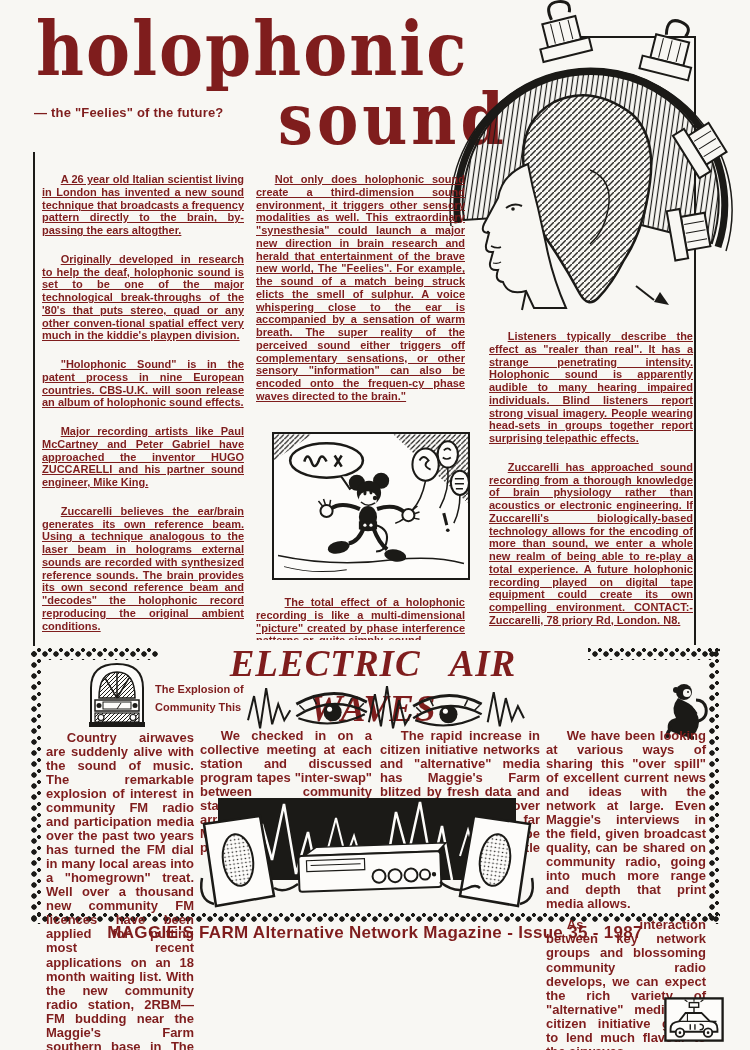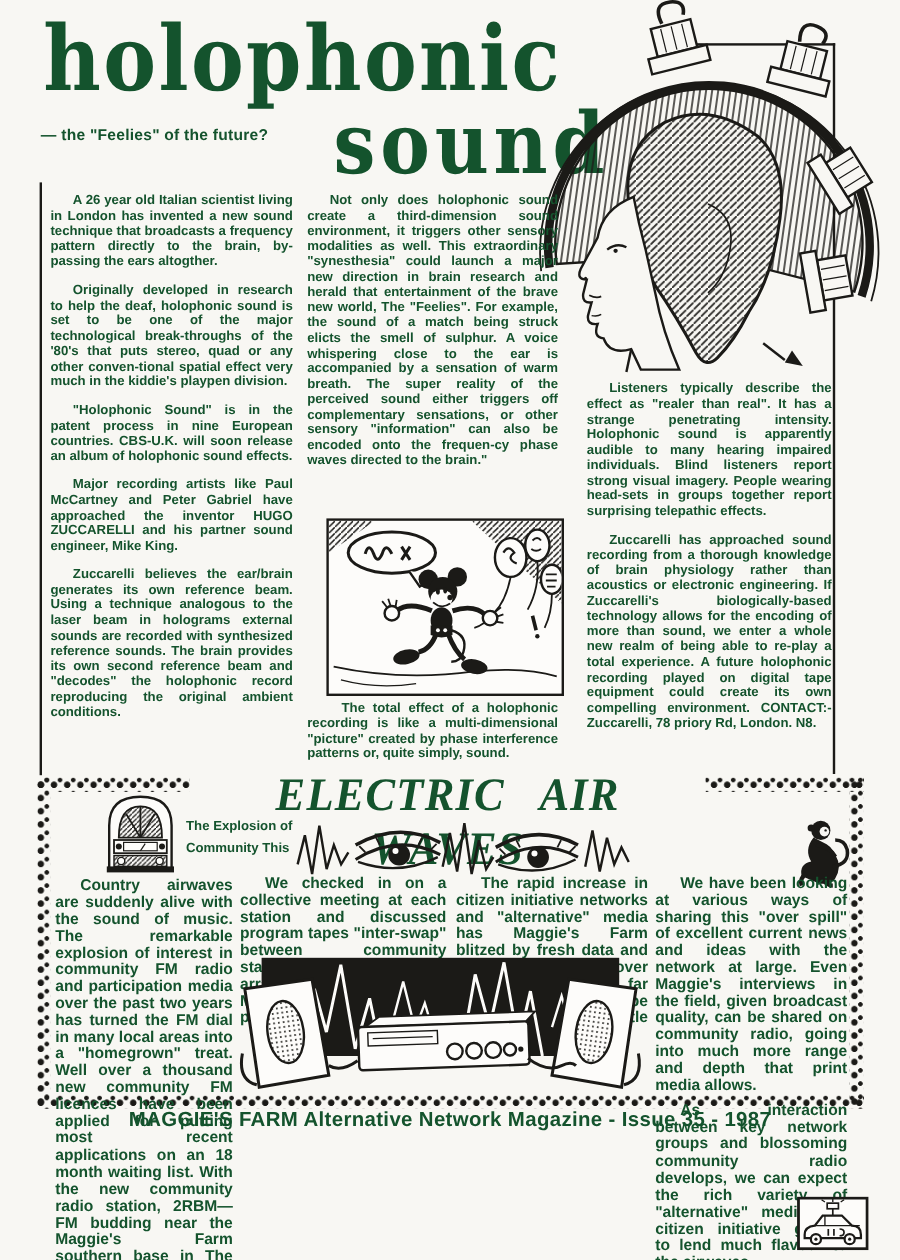--- a/index.html
+++ b/index.html
@@ -1,28 +1,28 @@
 <!DOCTYPE html>
 <html><head>
 <meta charset="utf-8">
 <style>
   html,body{margin:0;padding:0;background:#e8e6e0;}
-  .page{position:relative;width:750px;height:1050px;background:#f8f7f3;color:#14532d;
+  .page{position:relative;width:750px;height:1050px;background:#f8f7f3;color:#7f1d1d;
         font-family:"Liberation Sans",sans-serif;overflow:hidden;}
   
   .title1{position:absolute;left:36px;top:4px;margin:0;font-family:"DejaVu Serif",serif;
           font-weight:bold;font-size:66px;letter-spacing:2px;transform:scaleY(1.14);
           transform-origin:top left;white-space:nowrap;}
   .title2{position:absolute;left:278px;top:78px;margin:0;font-family:"DejaVu Serif",serif;
           font-weight:bold;font-size:62px;letter-spacing:4px;transform:scaleY(1.14);
           transform-origin:top left;white-space:nowrap;}
   .subtitle{position:absolute;left:34px;top:105px;font-size:13px;font-weight:bold;letter-spacing:.2px;}
   
   .col{position:absolute;text-align:justify;font-weight:bold;font-size:11px;line-height:1.16;}
-  .col p{margin:4px 0 11px;text-indent:1.7em;}
+  .col p{margin:16px 0 11px;text-indent:1.7em;text-decoration:underline;}
   .col p:last-child{margin-bottom:0;}
   .col1{left:42px;top:157px;width:202px;}
   .col2a{left:256px;top:157px;width:209px;}
   .col2b{left:256px;top:580px;width:209px;}
   .col3{left:489px;top:314px;width:204px;}
   .rule{position:absolute;background:#1b1a17;}
   .rule-left{left:33px;top:152px;width:2px;height:494px;}
   .frame-v{left:694px;top:36px;width:2px;height:609px;}
   .frame-h{left:558px;top:36px;width:138px;height:2px;}
   .helmet-art{position:absolute;left:440px;top:0;width:300px;height:312px;}

